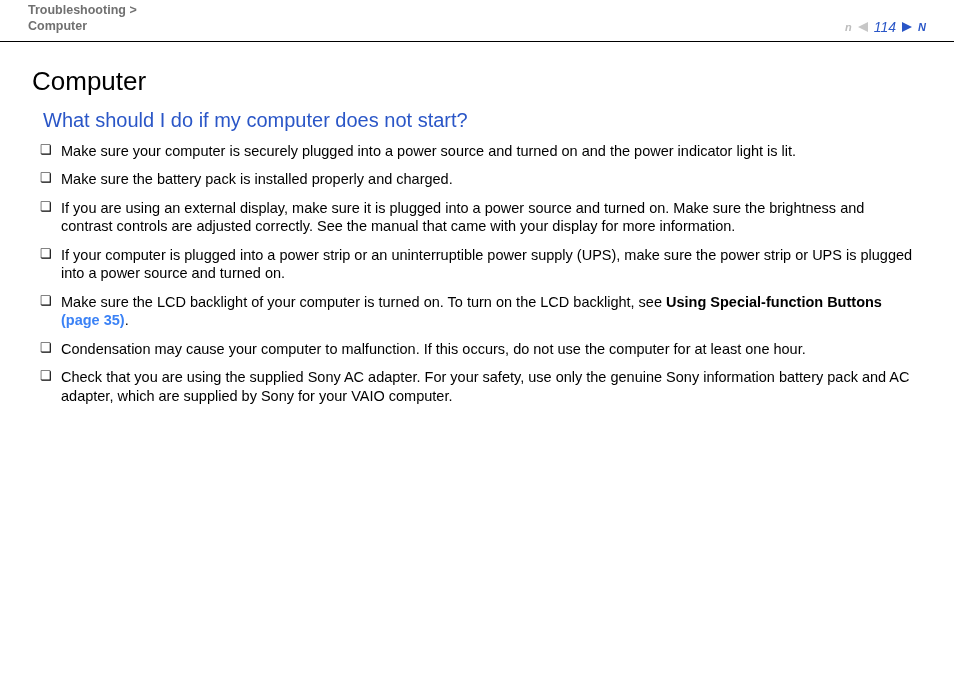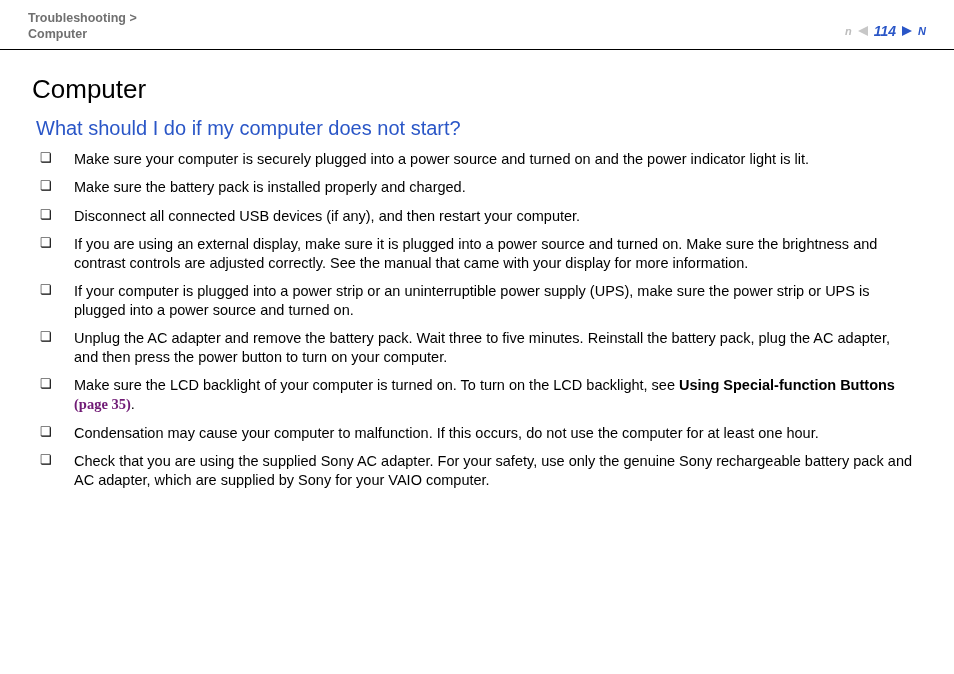--- a/index.html
+++ b/index.html
@@ -12,39 +12,39 @@
   }
   .page {
     width: 954px;
     height: 674px;
     padding: 0;
     position: relative;
   }
   .header {
     display: flex;
     justify-content: space-between;
-    align-items: center;
-    padding: 10px 28px 6px 28px;
+    align-items: flex-end;
+    padding: 2px 28px 6px 28px;
     border-bottom: 1px solid #000;
   }
   .breadcrumb {
     font-size: 12.5px;
     font-weight: bold;
     color: #707070;
     line-height: 1.3;
   }
   .page-nav {
     display: flex;
     align-items: center;
     gap: 6px;
     margin-top: 10px;
   }
   .page-nav .num {
     color: #2a56c7;
-    font-weight: bold;
+    font-weight: normal;
     font-style: italic;
     font-size: 14px;
   }
   .page-nav .ico {
     width: 0; height: 0;
     display: inline-block;
   }
   .ico-prev {
     border-top: 5px solid transparent;
     border-bottom: 5px solid transparent;
@@ -60,44 +60,44 @@
   }
   .h1 {
     font-size: 26px;
     font-weight: normal;
     margin: 4px 0 12px 0;
   }
   .h2 {
     font-size: 20px;
     color: #2a56c7;
     font-weight: normal;
-    margin: 6px 0 10px 4px;
+    margin: 6px 0 10px 11px;
   }
   ul.checked {
     list-style: none;
     margin: 0;
     padding: 0 4px 0 8px;
   }
   ul.checked li {
     position: relative;
-    padding-left: 34px;
+    padding-left: 21px;
     font-size: 14.5px;
     line-height: 1.28;
     margin-bottom: 10px;
   }
   ul.checked li::before {
     content: "❏";
     position: absolute;
     left: 0;
     top: 0;
     font-size: 13px;
     color: #000;
   }
   .bold { font-weight: bold; }
-  .link-inline { color: #701a75; font-weight: bold; font-family: Liberation Serif, serif; }
+  .link-inline { color: #3b82f6; font-weight: bold; }
   .nlabel { display:inline; }
 </style>
 </head>
 <body>
 
 <div class="page">
 
   <div class="header">
     <div class="breadcrumb">
       <div>Troubleshooting &gt;</div>
@@ -112,25 +112,23 @@
     </div>
   </div>
 
   <div class="body">
     <h1 class="h1">Computer</h1>
     <h2 class="h2">What should I do if my computer does not start?</h2>
 
     <ul class="checked">
       <li><span>Make sure your computer is securely plugged into a power source and turned on and the power indicator light is lit.</span></li>
       <li><span>Make sure the battery pack is installed properly and charged.</span></li>
-      <li><span>Disconnect all connected USB devices (if any), and then restart your computer.</span></li>
       <li><span>If you are using an external display, make sure it is plugged into a power source and turned on. Make sure the brightness and contrast controls are adjusted correctly. See the manual that came with your display for more information.</span></li>
       <li><span>If your computer is plugged into a power strip or an uninterruptible power supply (UPS), make sure the power strip or UPS is plugged into a power source and turned on.</span></li>
-      <li><span>Unplug the AC adapter and remove the battery pack. Wait three to five minutes. Reinstall the battery pack, plug the AC adapter, and then press the power button to turn on your computer.</span></li>
       <li>
         <span>Make sure the LCD backlight of your computer is turned on. To turn on the LCD backlight, see </span><span class="bold"><span>Using Special-function Buttons </span><span class="link-inline">(page 35)</span></span><span>.</span>
       </li>
       <li><span>Condensation may cause your computer to malfunction. If this occurs, do not use the computer for at least one hour.</span></li>
-      <li><span>Check that you are using the supplied Sony AC adapter. For your safety, use only the genuine Sony rechargeable battery pack and AC adapter, which are supplied by Sony for your VAIO computer.</span></li>
+      <li><span>Check that you are using the supplied Sony AC adapter. For your safety, use only the genuine Sony information battery pack and AC adapter, which are supplied by Sony for your VAIO computer.</span></li>
     </ul>
   </div>
 
 </div>
 
 </body></html>

